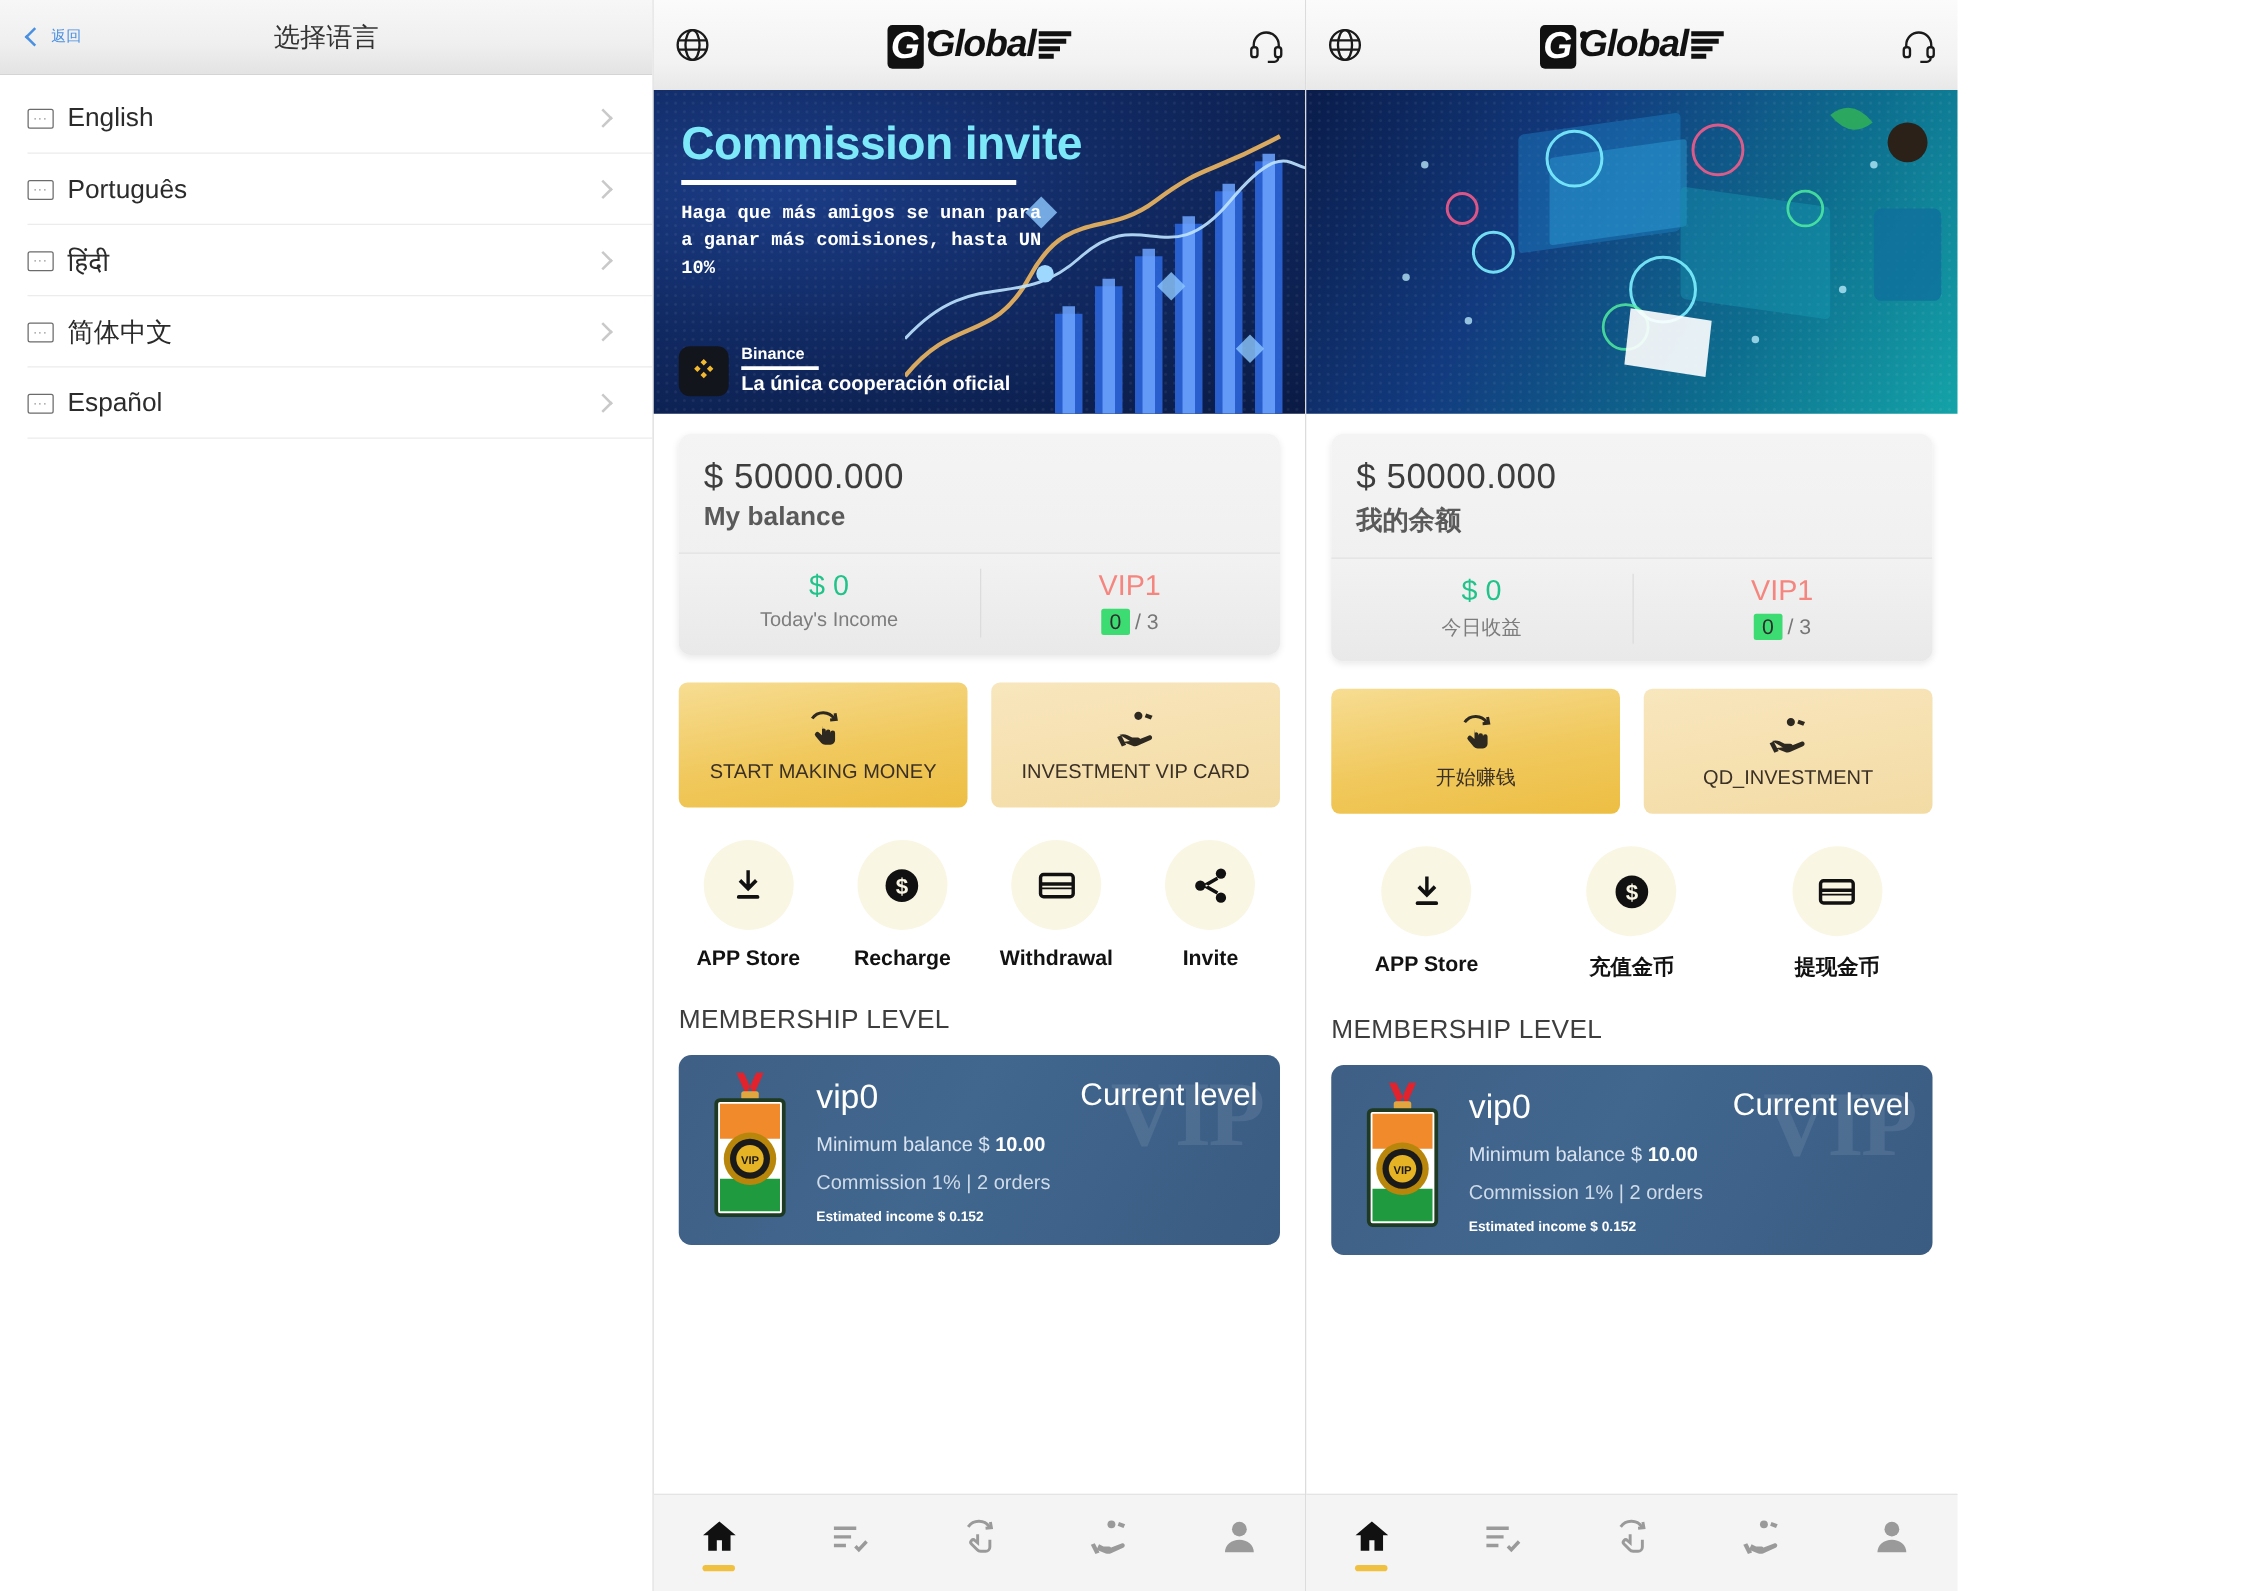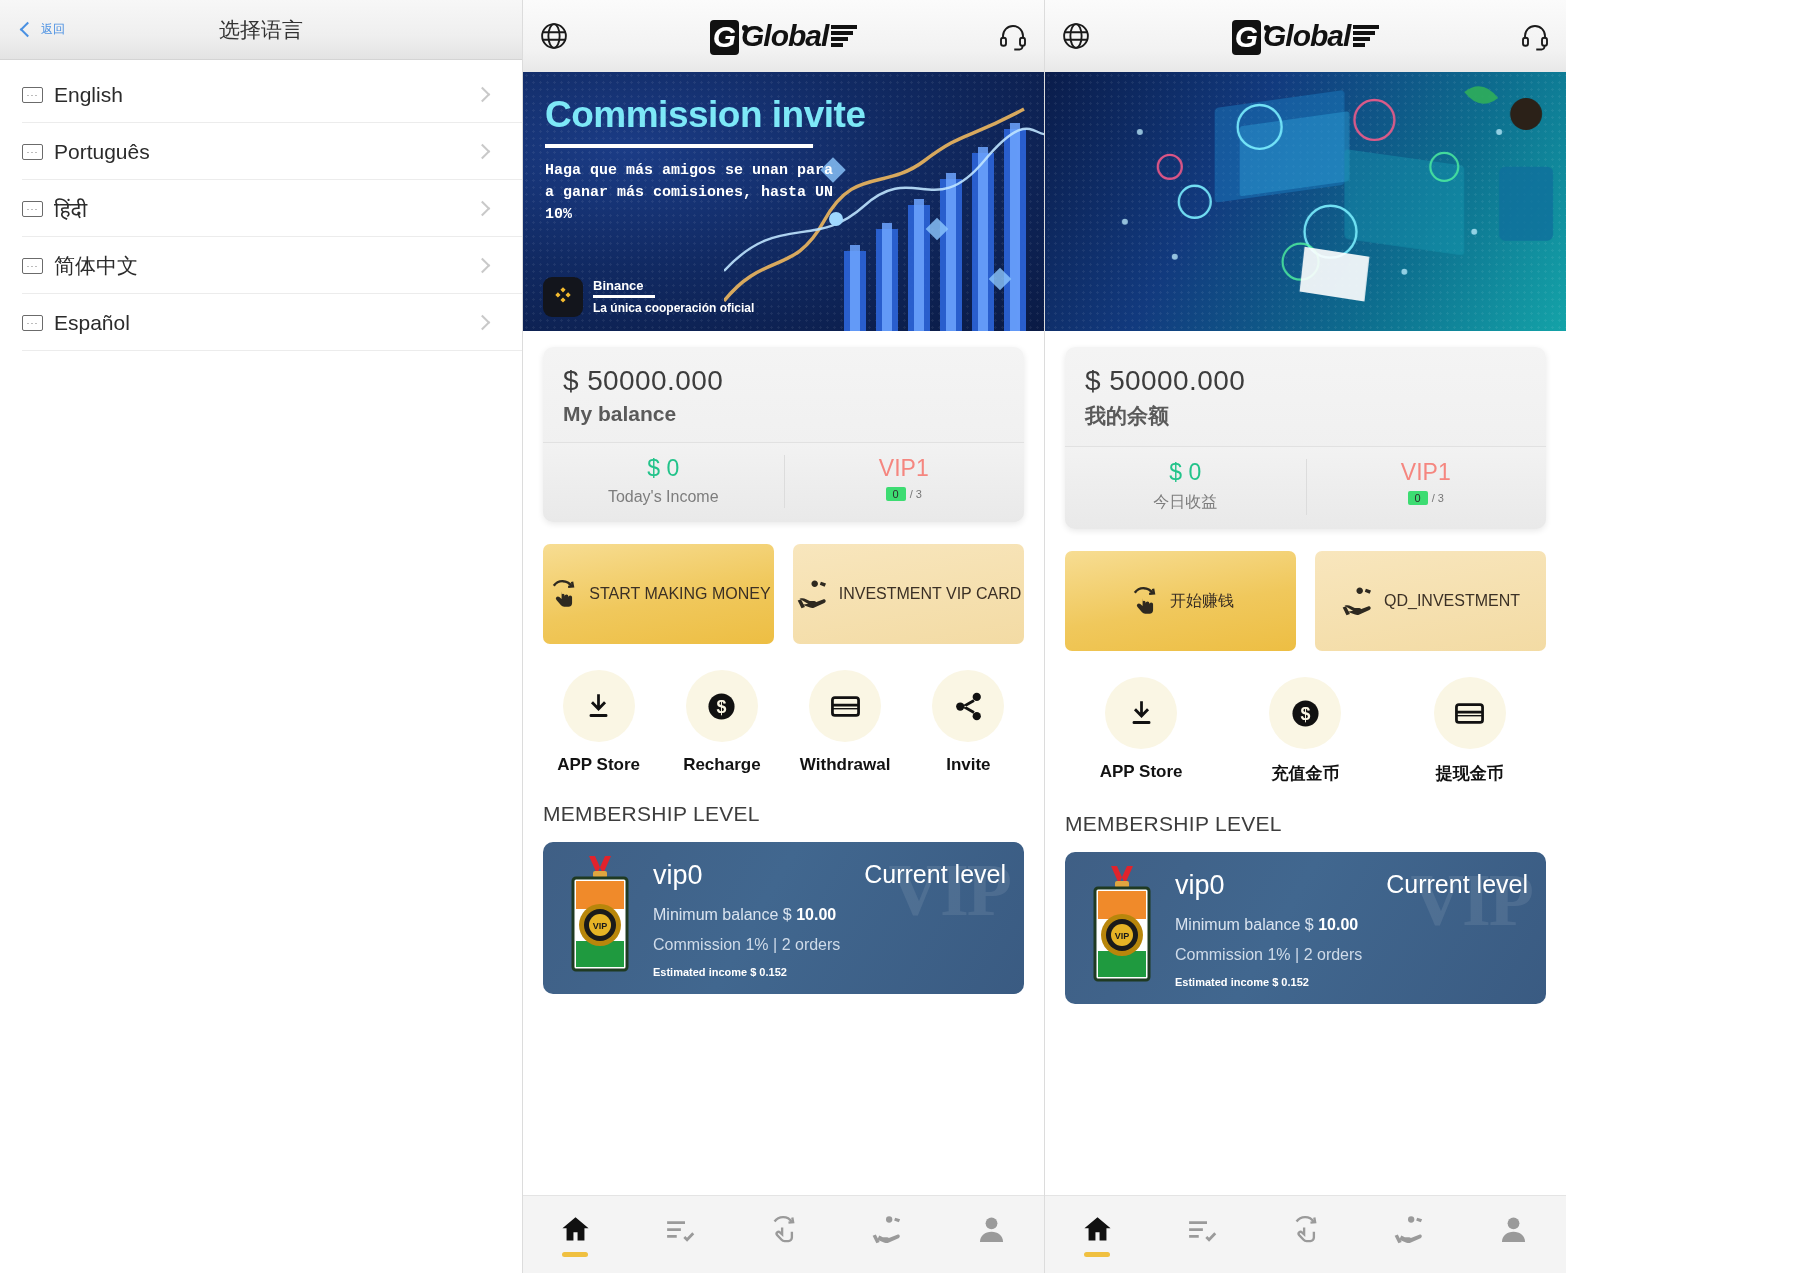--- a/index.html
+++ b/index.html
@@ -103,21 +103,21 @@
     color: #fff; font-size: 15px; font-weight: 700; line-height: 1.45; font-family: Liberation Mono, monospace;
   }
   .bn-chart { position: absolute; right: -10px; bottom: 0; width: 330px; height: 230px; }
   .bn-binance { position: absolute; left: 20px; bottom: 14px; display: flex; align-items: center; gap: 10px; }
   .bnb-ico {
     width: 40px; height: 40px; background: #13151c; border-radius: 9px;
     display: flex; align-items: center; justify-content: center;
   }
   .bnb-txt b { display: block; color: #fff; font-size: 13px; font-weight: 800; line-height: 1.15; }
   .bnb-txt u { display: block; height: 3px; width: 62px; background: #fff; margin: 2px 0 3px; }
-  .bnb-txt span { display: block; color: #fff; font-size: 12px; font-weight: 700; }
+  .bnb-txt span { display: block; color: #fff; font-size: 16px; font-weight: 700; }
   .bn-tech { position: absolute; inset: 0; }
 
   
   .bal-wrap { padding: 16px 20px 0; flex: none; }
   .bal-card {
     border-radius: 10px; overflow: hidden;
     background: linear-gradient(180deg,#f4f4f4 0%, #ededed 100%);
     box-shadow: 0 2px 6px rgba(0,0,0,.09);
   }
   .bal-top { padding: 18px 20px 16px; }
@@ -127,31 +127,31 @@
     display: flex; border-top: 1px solid #e1e1e1;
     background: linear-gradient(180deg,#f2f2f2 0%, #e9e9e9 100%);
   }
   .bal-cell { flex: 1; text-align: center; padding: 12px 0 16px; position: relative; }
   .bal-cell + .bal-cell::before {
     content: ""; position: absolute; left: 0; top: 12px; bottom: 14px; width: 1px; background: #dcdcdc;
   }
   .inc-val { font-size: 23px; color: #22c38a; }
   .inc-lbl { font-size: 16px; color: #7d7d7d; margin-top: 6px; }
   .vip-val { font-size: 23px; color: #f5867f; }
-  .vip-prog { font-size: 11px; color: #777; margin-top: 6px; }
+  .vip-prog { font-size: 17px; color: #777; margin-top: 6px; }
   .vip-prog em {
     font-style: normal; background: #3ddc72; color: #2d2d2d;
     padding: 1px 7px; border-radius: 2px; margin-right: 4px;
   }
 
   
   .cta-row { display: flex; gap: 19px; padding: 22px 20px 0; flex: none; }
   .cta {
     flex: 1; border-radius: 7px; height: 100px;
-    display: flex; align-items: center; justify-content: center; gap: 9px;
+    display: flex; flex-direction: column; align-items: center; justify-content: center; gap: 9px;
     color: #3b3025; font-size: 16px;
   }
   .cta.gold { background: linear-gradient(170deg,#f7dd93 0%, #f0c85c 55%, #edbe43 100%); }
   .cta.gold-lite { background: linear-gradient(170deg,#f8e6bd 0%, #f3dba4 100%); }
   .cta svg { width: 34px; height: 34px; }
 
   
   .qa-row { display: flex; padding: 26px 14px 0; flex: none; }
   .qa { flex: 1; display: flex; flex-direction: column; align-items: center; gap: 13px; }
   .qa-circ {

